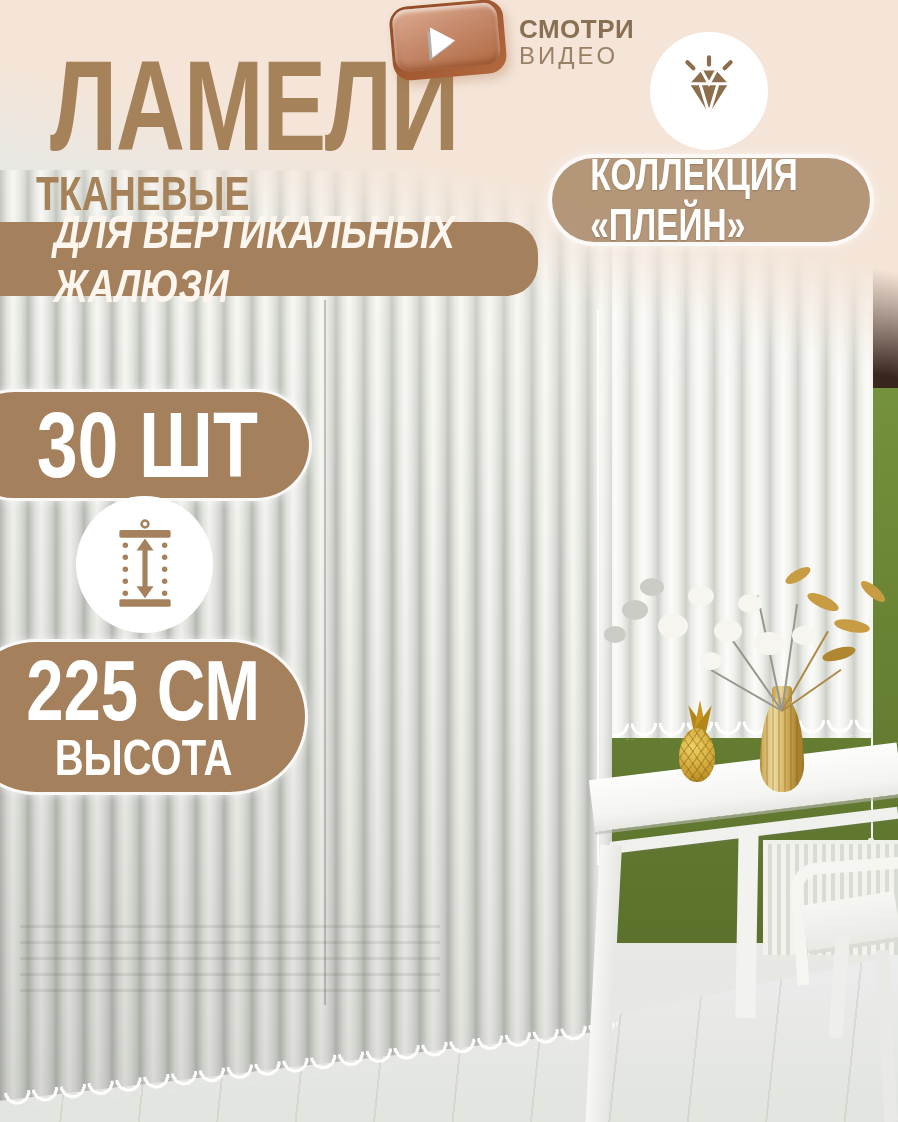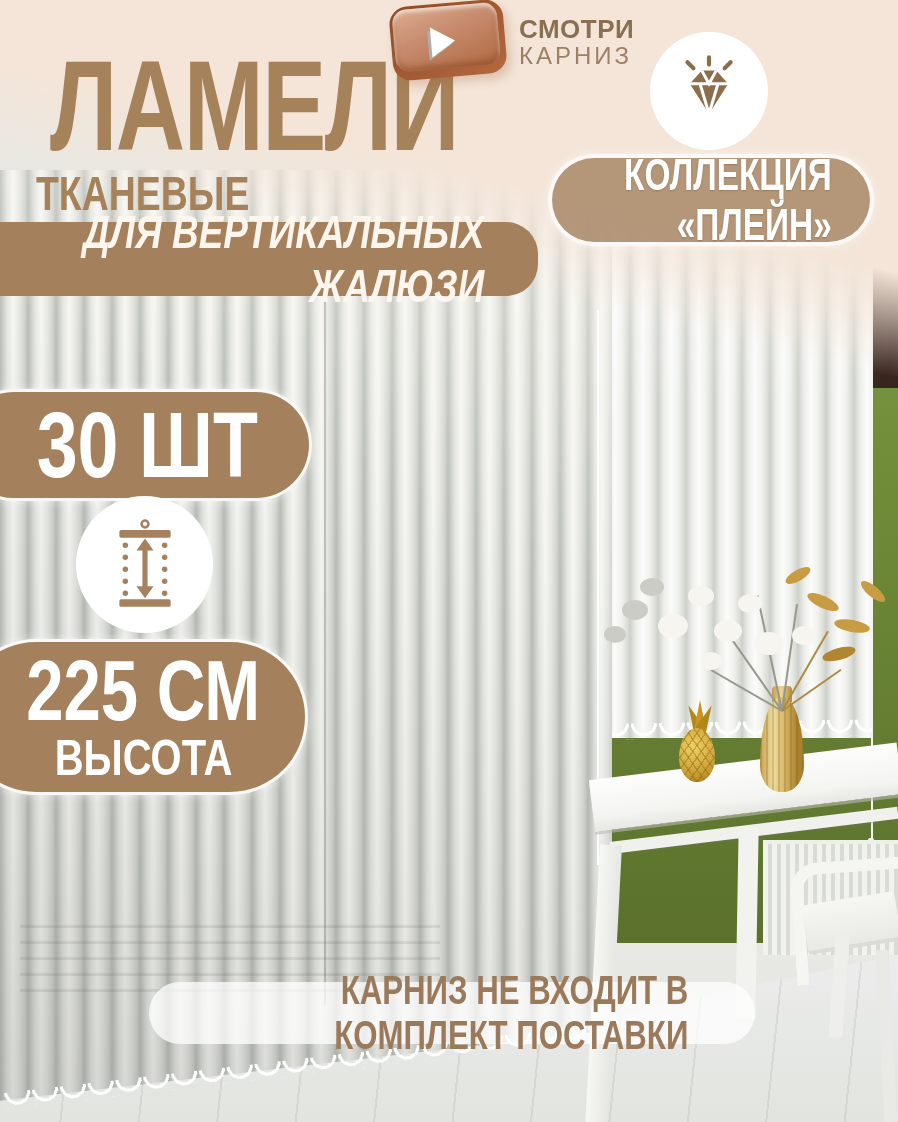--- a/index.html
+++ b/index.html
@@ -1,17 +1,17 @@
 <!DOCTYPE html>
 <html><head>
 <meta charset="utf-8">
 <style>
   html,body{margin:0;padding:0;background:#222;}
   .canvas{position:relative;width:898px;height:1122px;overflow:hidden;
-    font-family:"Liberation Sans",sans-serif;background:#f4e5d8;text-align:right;}
+    font-family:"Liberation Sans",sans-serif;background:#f4e5d8;}
   .abs{position:absolute;}
 
   
   .photo{position:absolute;inset:0;background:#e7e8e4;z-index:0;}
   .wall-top-right{left:858px;top:90px;width:40px;height:122px;background:#ccd0c6;z-index:2;}
   .green-wall{left:600px;top:205px;width:298px;height:755px;z-index:2;
     background:linear-gradient(180deg,#7d9c46 0%,#6d8836 45%,#5a702c 100%);}
   .baseboard{left:600px;top:943px;width:298px;height:17px;background:#e8e9e4;z-index:3;}
   .tv{left:864px;top:252px;width:34px;height:136px;border-radius:5px 0 0 5px;z-index:4;
     background:linear-gradient(115deg,#5c453a 0%,#37251e 80%);box-shadow:inset 2px 0 0 #6e5548;}
@@ -232,21 +232,21 @@
   <div class="abs ovl banner">
     <span>ДЛЯ ВЕРТИКАЛЬНЫХ ЖАЛЮЗИ</span>
   </div>
 
   <div class="abs ovl play-badge">
     <div class="play-face"></div>
     <div class="play-tri-shadow"></div>
     <div class="play-tri"></div>
   </div>
   <div class="abs ovl video-l1">СМОТРИ</div>
-  <div class="abs ovl video-l2">КАРНИЗ</div>
+  <div class="abs ovl video-l2">ВИДЕО</div>
 
   <div class="abs ovl diamond-circle">
     <svg width="84" height="76" viewBox="0 0 140 120">
       <path d="M70 4 V16 M34 12 L44 22 M106 12 L96 22" stroke="#8d6e4c" stroke-width="7" stroke-linecap="round" fill="none"></path>
       <path d="M38 48 L58 26 L82 26 L102 48 L70 98 Z" fill="#8d6e4c"></path>
       <path d="M38 48 H102 M58 26 L70 48 L82 26 M55 48 L70 98 L85 48" stroke="#ffffff" stroke-width="5" fill="none"></path>
     </svg>
   </div>
   <div class="abs ovl collection-pill">
     <span>КОЛЛЕКЦИЯ «ПЛЕЙН»</span>
@@ -274,17 +274,14 @@
       <rect x="47" y="34" width="6" height="50" fill="#a5825d"></rect>
       <polygon points="50,24 40,38 60,38" fill="#a5825d"></polygon>
       <polygon points="50,94 40,80 60,80" fill="#a5825d"></polygon>
     </svg>
   </div>
   <div class="abs ovl pill-brown height-pill">
     <span class="v">225 СМ</span>
     <span class="l">ВЫСОТА</span>
   </div>
 
-  <div class="abs ovl note-pill">
-    <span>КАРНИЗ НЕ ВХОДИТ В КОМПЛЕКТ ПОСТАВКИ</span>
-  </div>
 
 </div>
 
 </body></html>

